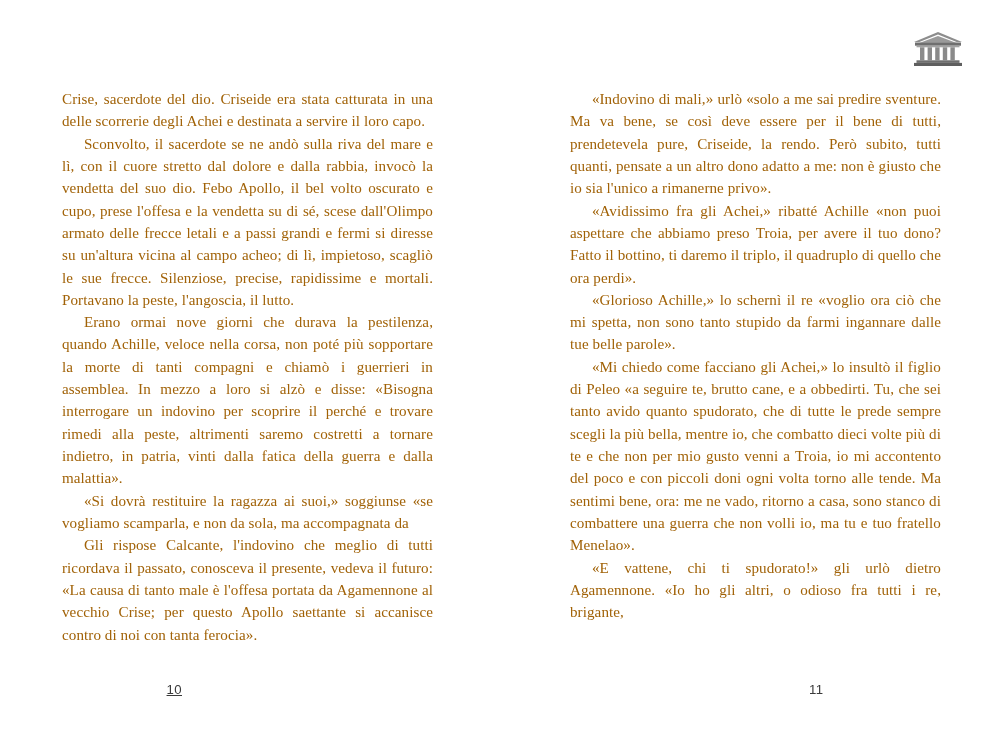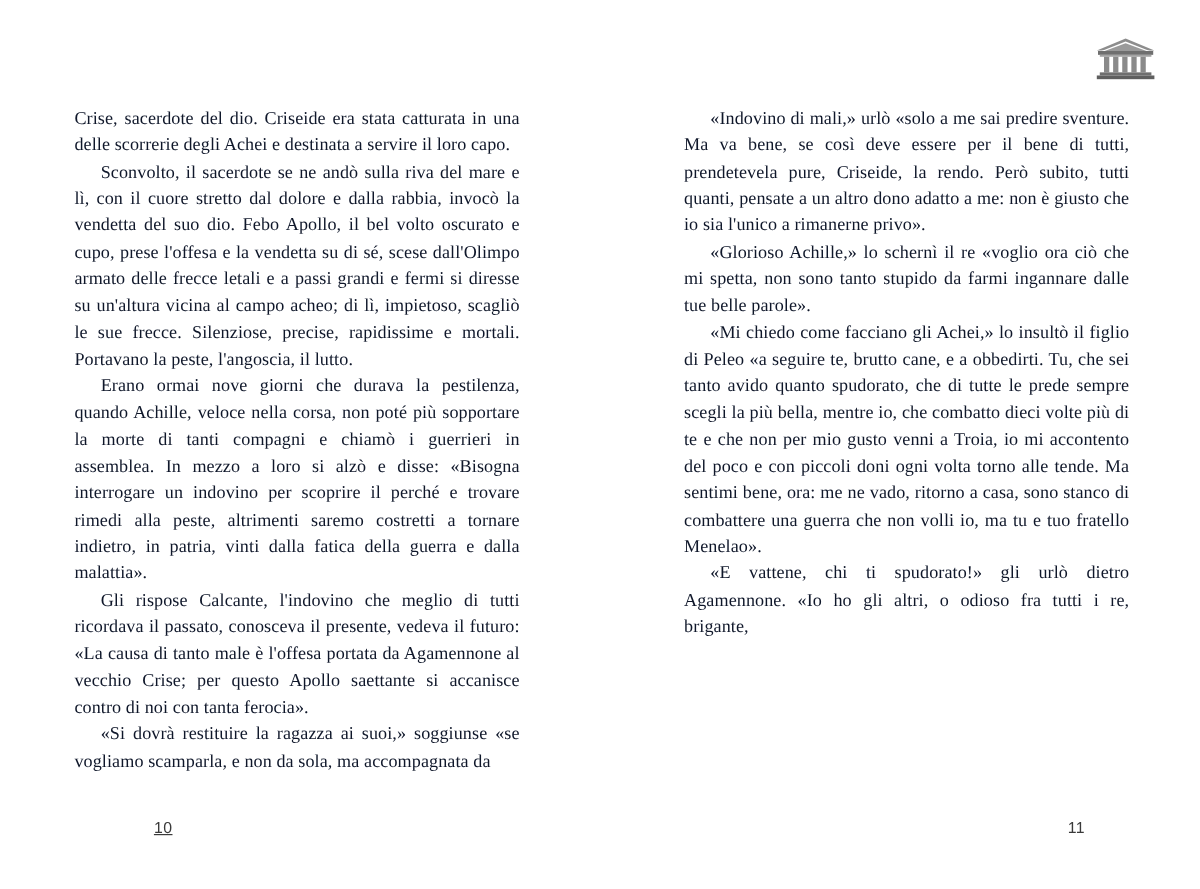--- a/index.html
+++ b/index.html
@@ -48,43 +48,43 @@
   .page-left  { left: 62px;  width: 371px; }
   .page-right { left: 570px; width: 371px; }
 
   .textblock {
     font-size: 15.1px;
     line-height: 22.32px;
     text-align: justify;
     text-justify: inter-word;
     hyphens: none;
     letter-spacing: 0.005em;
-    color: #0f172a;
+    color: #a16207;
   }
 
   .textblock p {
     margin: 0;
     text-indent: 1.45em;
   }
   .textblock p.noindent {
     text-indent: 0;
   }
 
   
   .folio {
     position: absolute;
     top: 682px;
     font-size: 13.2px;
     line-height: 16px;
     color: #3a3a3a;
     letter-spacing: 0.03em;
     font-family: "Liberation Sans", "DejaVu Sans", sans-serif;
   }
-  .folio-left  { left: 76px;  text-align: center;  width: 120px; text-decoration: underline; }
-  .folio-right { left: 837px; text-align: center; width: 120px; }
+  .folio-left  { left: 62px;  text-align: right;  width: 120px; text-decoration: underline; }
+  .folio-right { left: 809px; text-align: left; width: 120px; }
 </style>
 </head>
 <body>
 
 <div class="spread">
 
   <div class="header-band">
     <svg class="temple-icon" viewBox="0 0 52 40" aria-hidden="true">
 
       <polygon points="26,3 50,13 2,13" fill="#8d8d8d"></polygon>
@@ -103,29 +103,30 @@
       <rect x="4.5" y="31.3" width="43" height="2.6" fill="#6f6f6f"></rect>
       <rect x="2" y="33.9" width="48" height="3.1" fill="#5f5f5f"></rect>
     </svg>
   </div>
 
   <div class="page page-left">
     <div class="textblock">
       <p class="noindent">Crise, sacerdote del dio. Criseide era stata catturata in una delle scorrerie degli Achei e destinata a servire il loro capo.</p>
       <p>Sconvolto, il sacerdote se ne andò sulla riva del mare e lì, con il cuore stretto dal dolore e dalla rabbia, invocò la vendetta del suo dio. Febo Apollo, il bel volto oscurato e cupo, prese l'offesa e la vendetta su di sé, scese dall'Olimpo armato delle frecce letali e a passi grandi e fermi si diresse su un'altura vicina al campo acheo; di lì, impietoso, scagliò le sue frecce. Silenziose, precise, rapidissime e mortali. Portavano la peste, l'angoscia, il lutto.</p>
       <p>Erano ormai nove giorni che durava la pestilenza, quando Achille, veloce nella corsa, non poté più sopportare la morte di tanti compagni e chiamò i guerrieri in assemblea. In mezzo a loro si alzò e disse: «Bisogna interrogare un indovino per scoprire il perché e trovare rimedi alla peste, altrimenti saremo costretti a tornare indietro, in patria, vinti dalla fatica della guerra e dalla malattia».</p>
+      <p>«Si dovrà restituire la ragazza ai suoi,» soggiunse «se vogliamo scamparla, e non da sola, ma accompagnata da</p>
       <p>Gli rispose Calcante, l'indovino che meglio di tutti ricordava il passato, conosceva il presente, vedeva il futuro: «La causa di tanto male è l'offesa portata da Agamennone al vecchio Crise; per questo Apollo saettante si accanisce contro di noi con tanta ferocia».</p>
-      <p>«Si dovrà restituire la ragazza ai suoi,» soggiunse «se vogliamo scamparla, e non da sola, ma accompagnata da</p>
     </div>
   </div>
   <div class="folio folio-left">10</div>
 
   <div class="page page-right">
     <div class="textblock">
       <p>«Indovino di mali,» urlò «solo a me sai predire sventure. Ma va bene, se così deve essere per il bene di tutti, prendetevela pure, Criseide, la rendo. Però subito, tutti quanti, pensate a un altro dono adatto a me: non è giusto che io sia l'unico a rimanerne privo».</p>
+      <p>«Avidissimo fra gli Achei,» ribatté Achille «non puoi aspettare che abbiamo preso Troia, per avere il tuo dono? Fatto il bottino, ti daremo il triplo, il quadruplo di quello che ora perdi».</p>
       <p>«Glorioso Achille,» lo schernì il re «voglio ora ciò che mi spetta, non sono tanto stupido da farmi ingannare dalle tue belle parole».</p>
       <p>«Mi chiedo come facciano gli Achei,» lo insultò il figlio di Peleo «a seguire te, brutto cane, e a obbedirti. Tu, che sei tanto avido quanto spudorato, che di tutte le prede sempre scegli la più bella, mentre io, che combatto dieci volte più di te e che non per mio gusto venni a Troia, io mi accontento del poco e con piccoli doni ogni volta torno alle tende. Ma sentimi bene, ora: me ne vado, ritorno a casa, sono stanco di combattere una guerra che non volli io, ma tu e tuo fratello Menelao».</p>
       <p>«E vattene, chi ti spudorato!» gli urlò dietro Agamennone. «Io ho gli altri, o odioso fra tutti i re, brigante,</p>
     </div>
   </div>
   <div class="folio folio-right">11</div>
 
 </div>
 
 </body></html>

